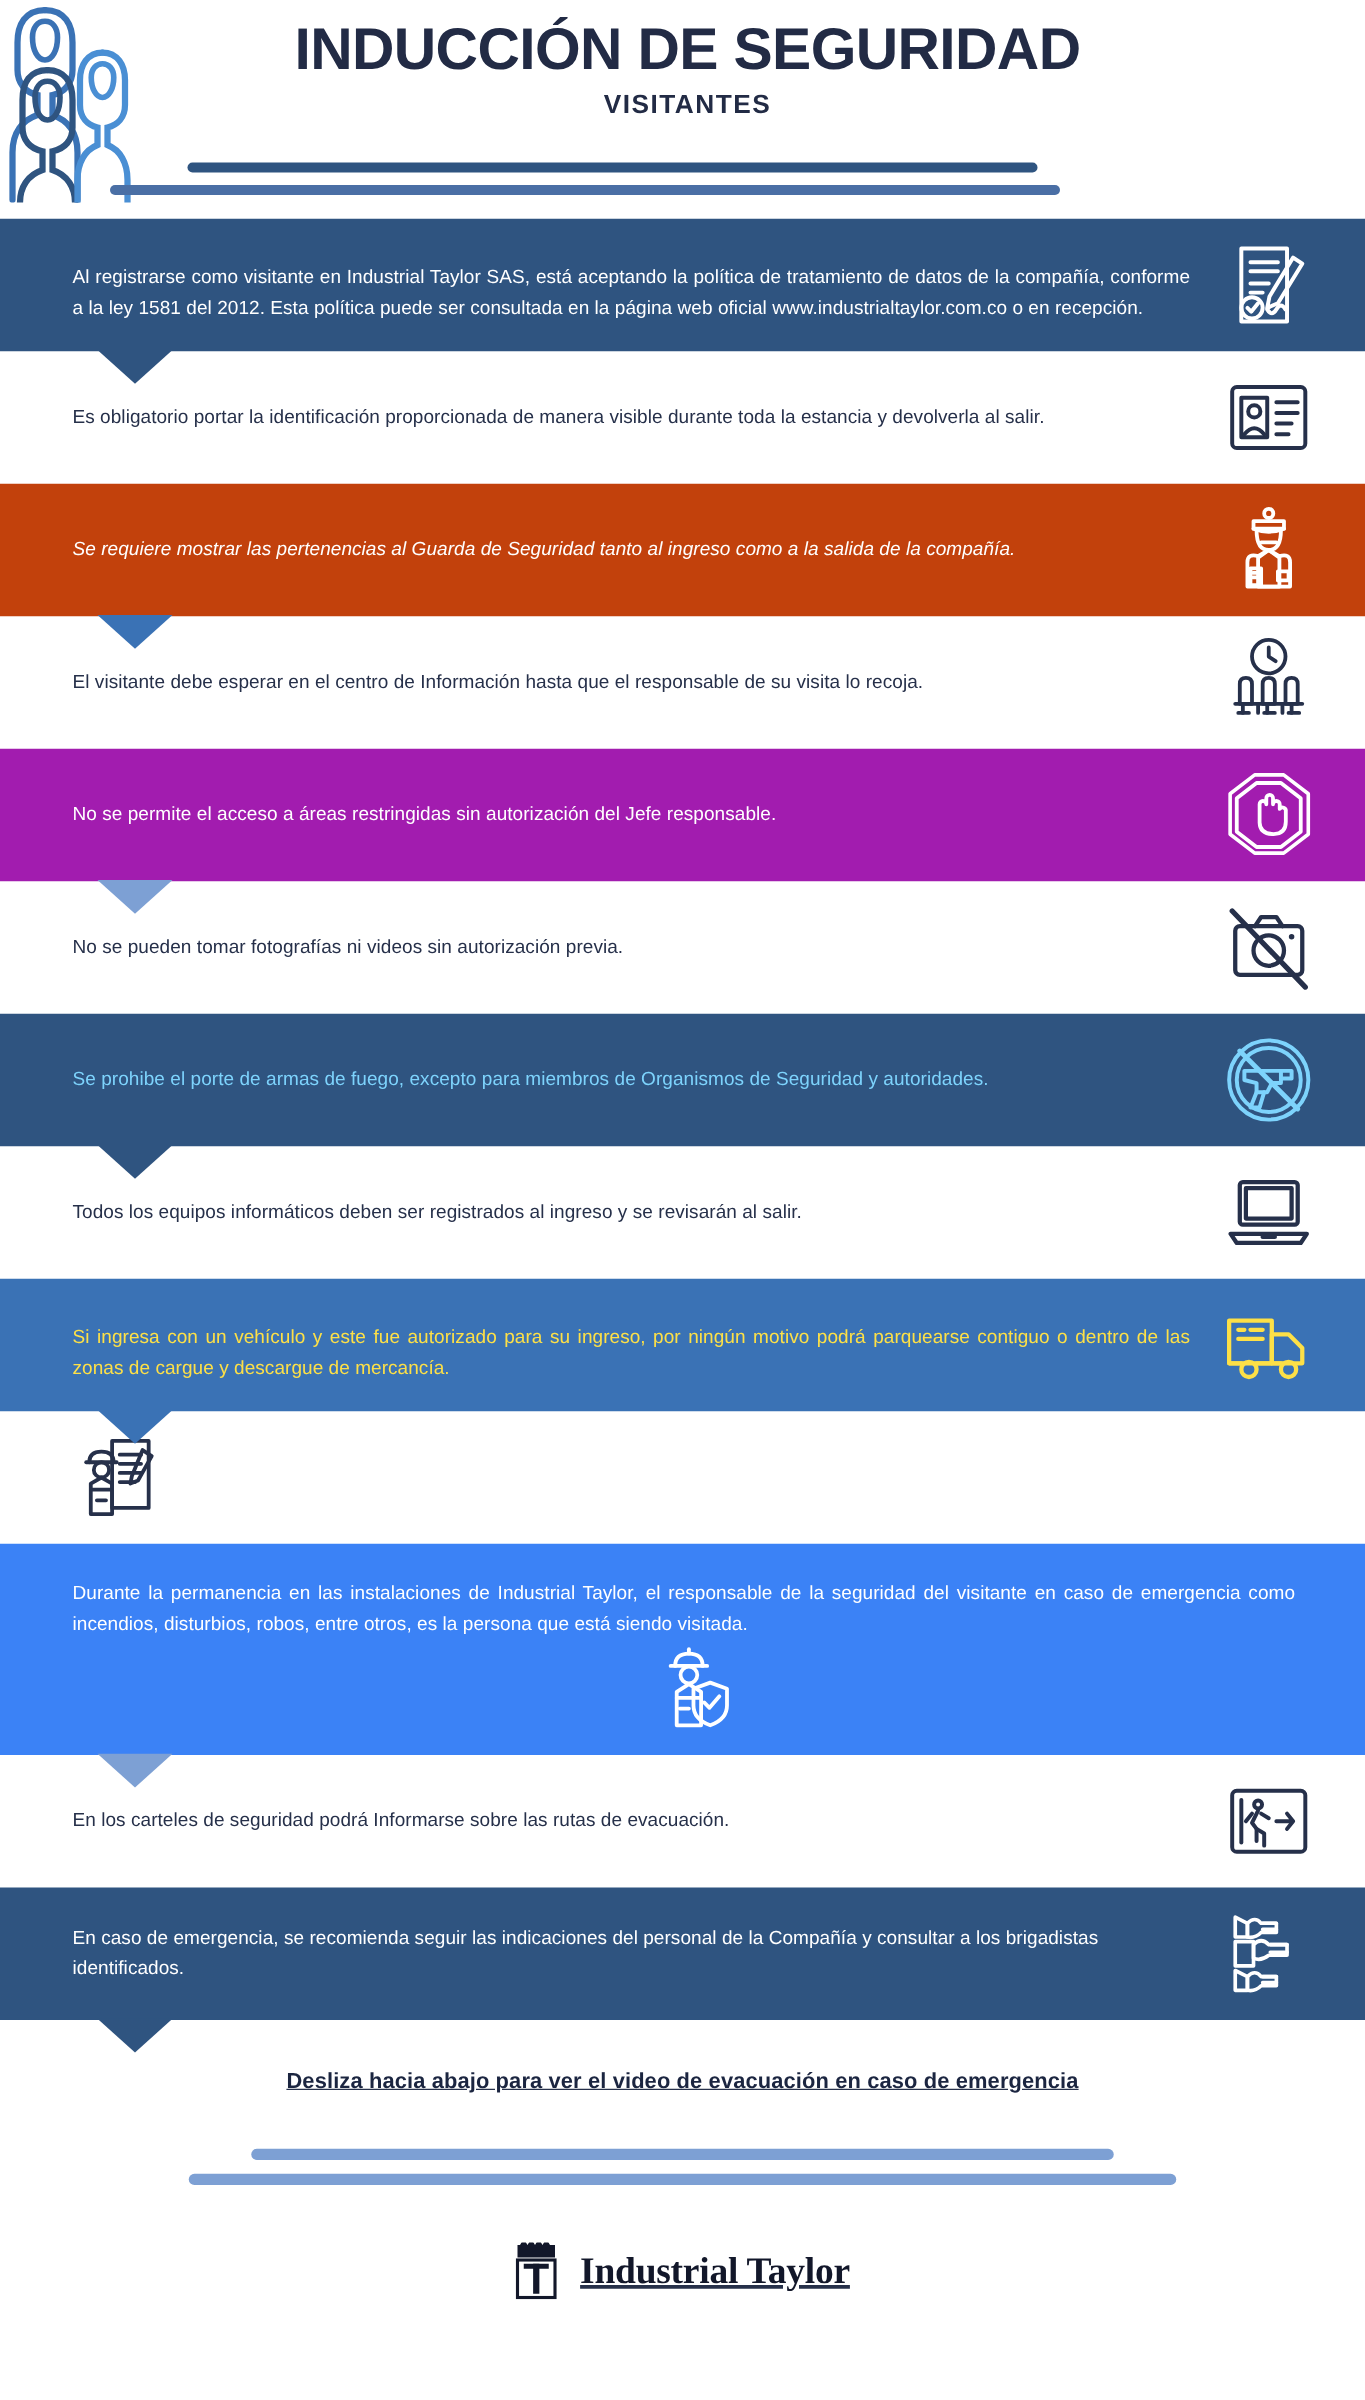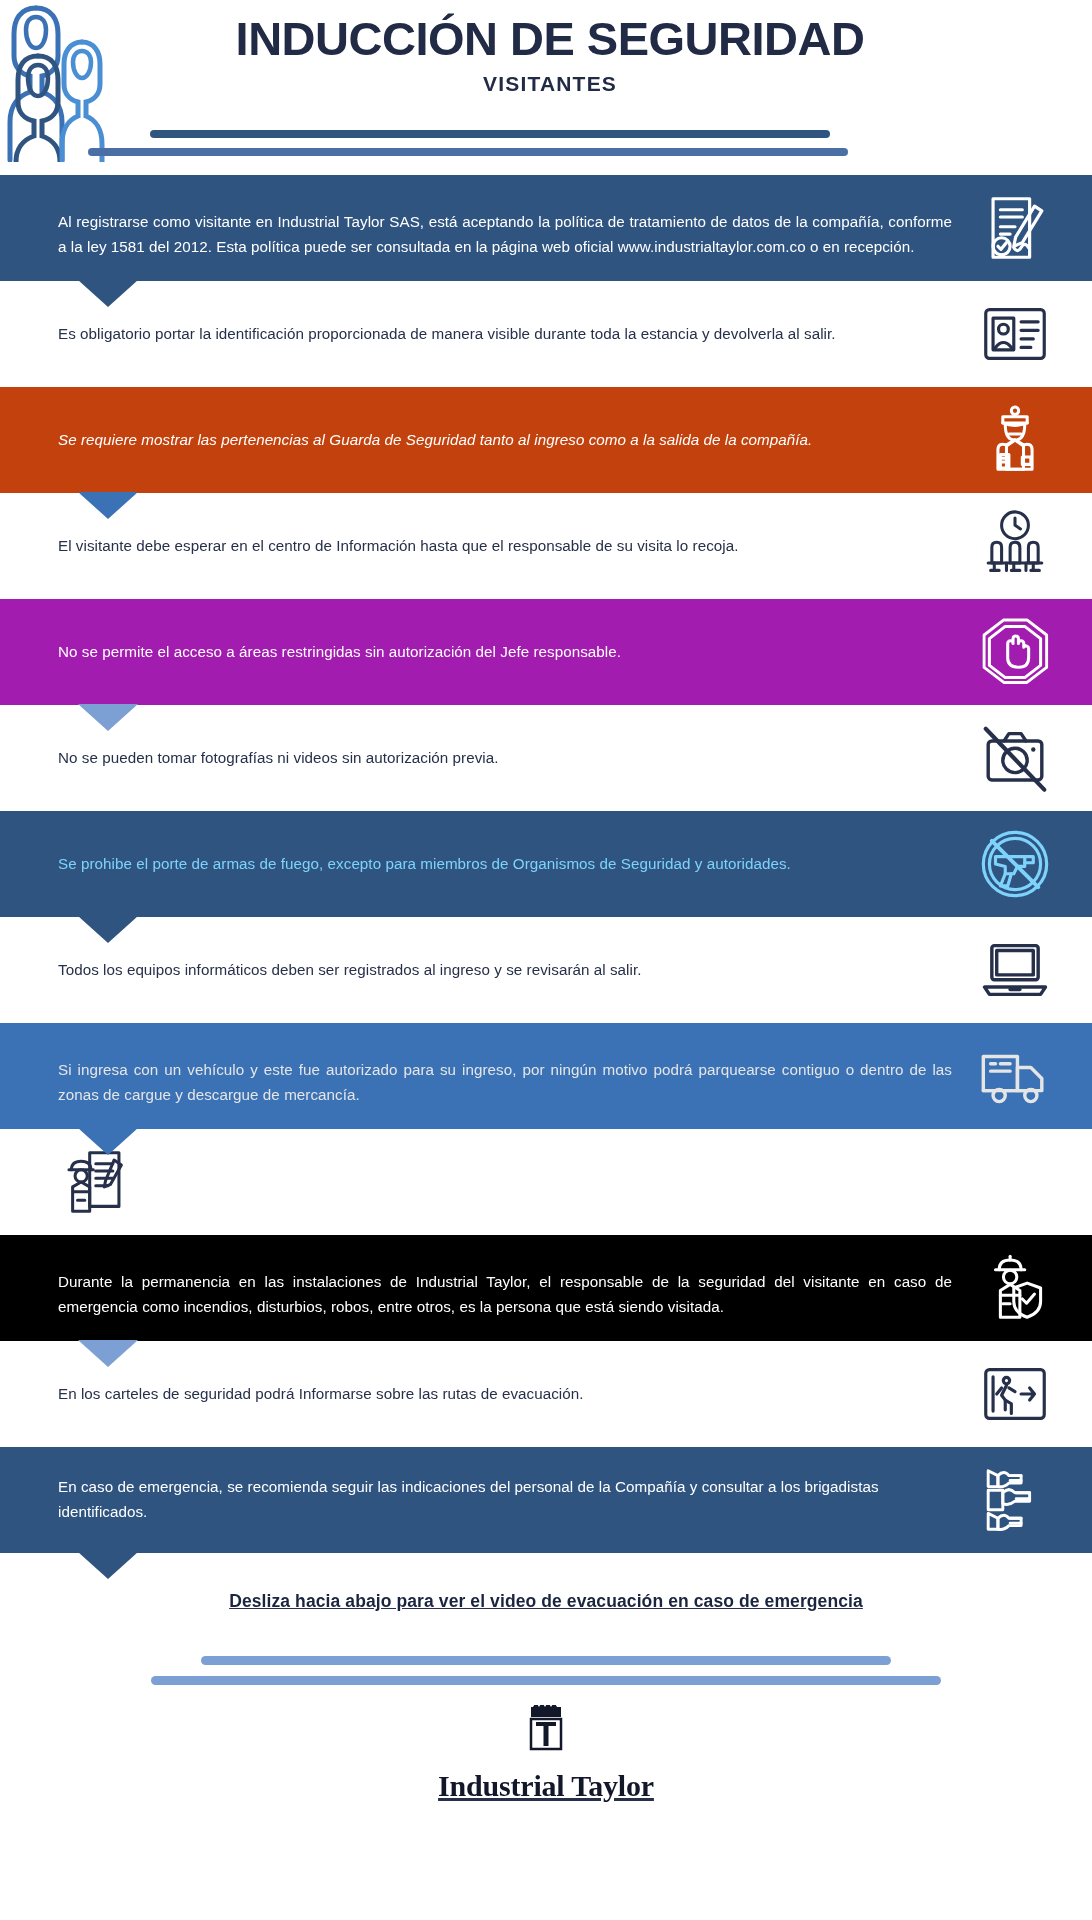--- a/index.html
+++ b/index.html
@@ -100,22 +100,22 @@
   }
   .ftr-bar-1 {
     margin:44px auto 0 auto;
     width:690px; height:9px; border-radius:5px; background:#7da0d4;
   }
   .ftr-bar-2 {
     margin:11px auto 0 auto;
     width:790px; height:9px; border-radius:5px; background:#7da0d4;
   }
   .logo {
-    margin-top:20px;
-    display:flex; align-items:center; justify-content:center; gap:18px;flex-direction:column;
+    margin-top:46px;
+    display:flex; align-items:center; justify-content:center; gap:18px;
   }
   .logo-mark { width:34px; height:46px; }
   .logo-text {
     font-family:"Liberation Serif", serif;
     font-size:30px;
     font-weight:bold;
     color:#12172a;
     letter-spacing:-0.2px;
   }
 </style>
@@ -268,21 +268,21 @@
           <svg viewBox="0 0 64 64" fill="none" stroke="currentColor" stroke-width="2.8" stroke-linecap="round" stroke-linejoin="round">
       <rect x="13" y="12" width="38" height="28" rx="2"></rect>
       <rect x="17" y="16" width="30" height="20"></rect>
       <path d="M7 46 h50 l-4 6 h-42z"></path>
       <path d="M28 48 h8"></path>
     </svg>
         </div>
       </div>
     </div>
     <div class="block tinted justify">
-      <div class="inner" style="background: rgb(58, 114, 181); color: #e5e5e5;">
+      <div class="inner" style="background: rgb(58, 114, 181); color: #fde047;">
         <div class="txt">Si ingresa con un vehículo y este fue autorizado para su ingreso, por ningún motivo podrá parquearse contiguo o dentro de las zonas de cargue y descargue de mercancía.</div>
         <div class="ico">
           <svg viewBox="0 0 64 64" fill="none" stroke="currentColor" stroke-width="2.8" stroke-linecap="round" stroke-linejoin="round">
       <path d="M6 16 h28 v28 h-28z"></path>
       <path d="M34 25 h11 l9 9 v10 h-20z"></path>
       <circle cx="19" cy="48" r="5"></circle>
             <circle cx="45" cy="48" r="5"></circle>
       <path d="M6 44 h8 M24 44 h16"></path>
       <path d="M12 22 h4 M20 22 h8 M12 28 h16"></path>
     </svg>
@@ -300,21 +300,21 @@
       <path d="M9 22 h20"></path>
       <circle cx="19" cy="27" r="5"></circle>
       <path d="M19 32 l-7 4 v20 h14 v-20z"></path>
       <path d="M13 40 h12 M16 47 h6"></path>
       <path d="M46 14 l6 4 -9 16 -5 2 1 -5z"></path>
     </svg>
         </div>
       </div>
     </div>
     <div class="block tinted justify">
-      <div class="inner" style="background: #000000; color: rgb(255, 255, 255);">
+      <div class="inner" style="background: #3b82f6; color: rgb(255, 255, 255); flex-direction: column;">
         <div class="txt">Durante la permanencia en las instalaciones de Industrial Taylor, el responsable de la seguridad del visitante en caso de emergencia como incendios, disturbios, robos, entre otros, es la persona que está siendo visitada.</div>
         <div class="ico">
           <svg viewBox="0 0 64 64" fill="none" stroke="currentColor" stroke-width="2.5" stroke-linecap="round" stroke-linejoin="round">
       <path d="M19 17 q0 -8 9 -8 q9 0 9 8"></path>
       <path d="M16 17 h24"></path>
             <path d="M28 9 v-3"></path>
       <circle cx="28" cy="23" r="5.5"></circle>
       <path d="M28 29 l-8 5 v22 h16 v-22z"></path>
       <path d="M20 38 h16 M22 45 h6"></path>
       <path d="M42 28 l11 4 v11 q0 9 -11 13 q-11 -4 -11 -13 v-11z" fill="none"></path>

